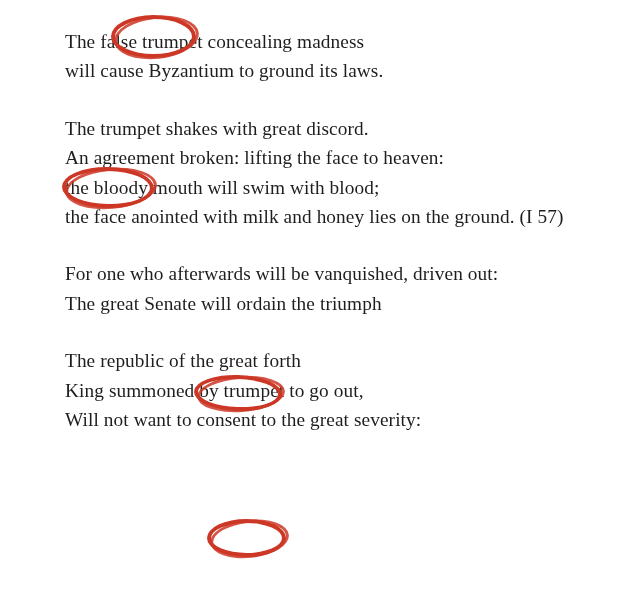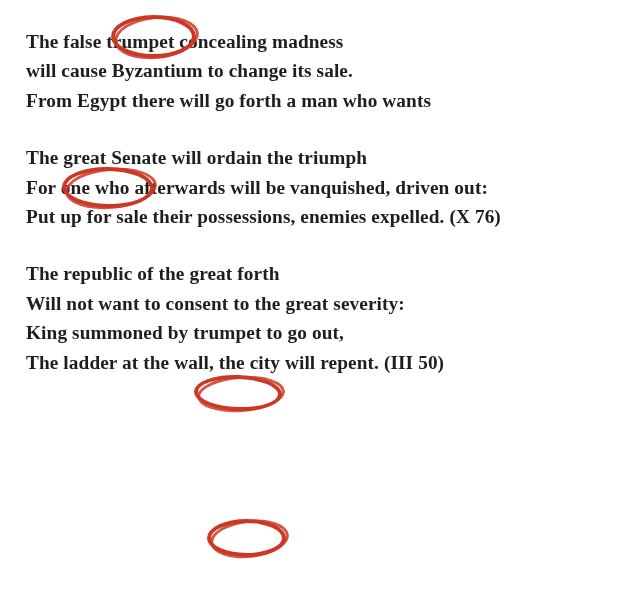--- a/index.html
+++ b/index.html
@@ -11,23 +11,22 @@
     height: 612px;
     background: var(--bg, #ffffff);
     overflow: hidden;
     position: relative;
     font-family: "Liberation Serif", "DejaVu Serif", serif;
   }
   .page {
     position: relative;
     width: 625px;
     height: 612px;
-    padding: 27px 20px 0 26px;
+    padding: 27px 20px 0 65px;
     box-sizing: border-box;
-    font-weight: bold;
   }
   .stanza {
     margin: 0 0 28px 0;
   }
   .line {
     margin: 0;
     font-size: 19.3px;
     line-height: 29.4px;
     color: var(--text, #1e1e1e);
     white-space: nowrap;
@@ -56,36 +55,39 @@
     opacity: 0.85;
   }
 </style>
 </head>
 <body style="--bg: #ffffff; --text: #1e1e1e; --annot: #cc3726;">
 
 <div class="page">
 
   <div class="stanza">
     <p class="line">The false trumpet concealing madness</p>
-    <p class="line">will cause Byzantium to change its sale.</p>
-    <p class="line">From Egypt there will go forth a man who wants</p>
+    <p class="line">will cause Byzantium to ground its laws.</p>
   </div>
 
+  <div class="stanza">
+    <p class="line">The trumpet shakes with great discord.</p>
+    <p class="line">An agreement broken: lifting the face to heaven:</p>
+    <p class="line">the bloody mouth will swim with blood;</p>
+    <p class="line">the face anointed with milk and honey lies on the ground. (I 57)</p>
+  </div>
 
   <div class="stanza">
+    <p class="line">For one who afterwards will be vanquished, driven out:</p>
     <p class="line">The great Senate will ordain the triumph</p>
-    <p class="line">For one who afterwards will be vanquished, driven out:</p>
-    <p class="line">Put up for sale their possessions, enemies expelled. (X 76)</p>
   </div>
 
   <div class="stanza">
     <p class="line">The republic of the great forth</p>
+    <p class="line">King summoned by trumpet to go out,</p>
     <p class="line">Will not want to consent to the great severity:</p>
-    <p class="line">King summoned by trumpet to go out,</p>
-    <p class="line">The ladder at the wall, the city will repent. (III 50)</p>
   </div>
 
   <div class="annotation" style="left: 111px; top: 15px; width: 85px; height: 43px; transform: rotate(-2deg);">
     <div class="ring-a"></div>
     <div class="ring-b"></div>
   </div>
   <div class="annotation" style="left: 62px; top: 167px; width: 92px; height: 41px; transform: rotate(-1deg);">
     <div class="ring-a"></div>
     <div class="ring-b"></div>
   </div>

